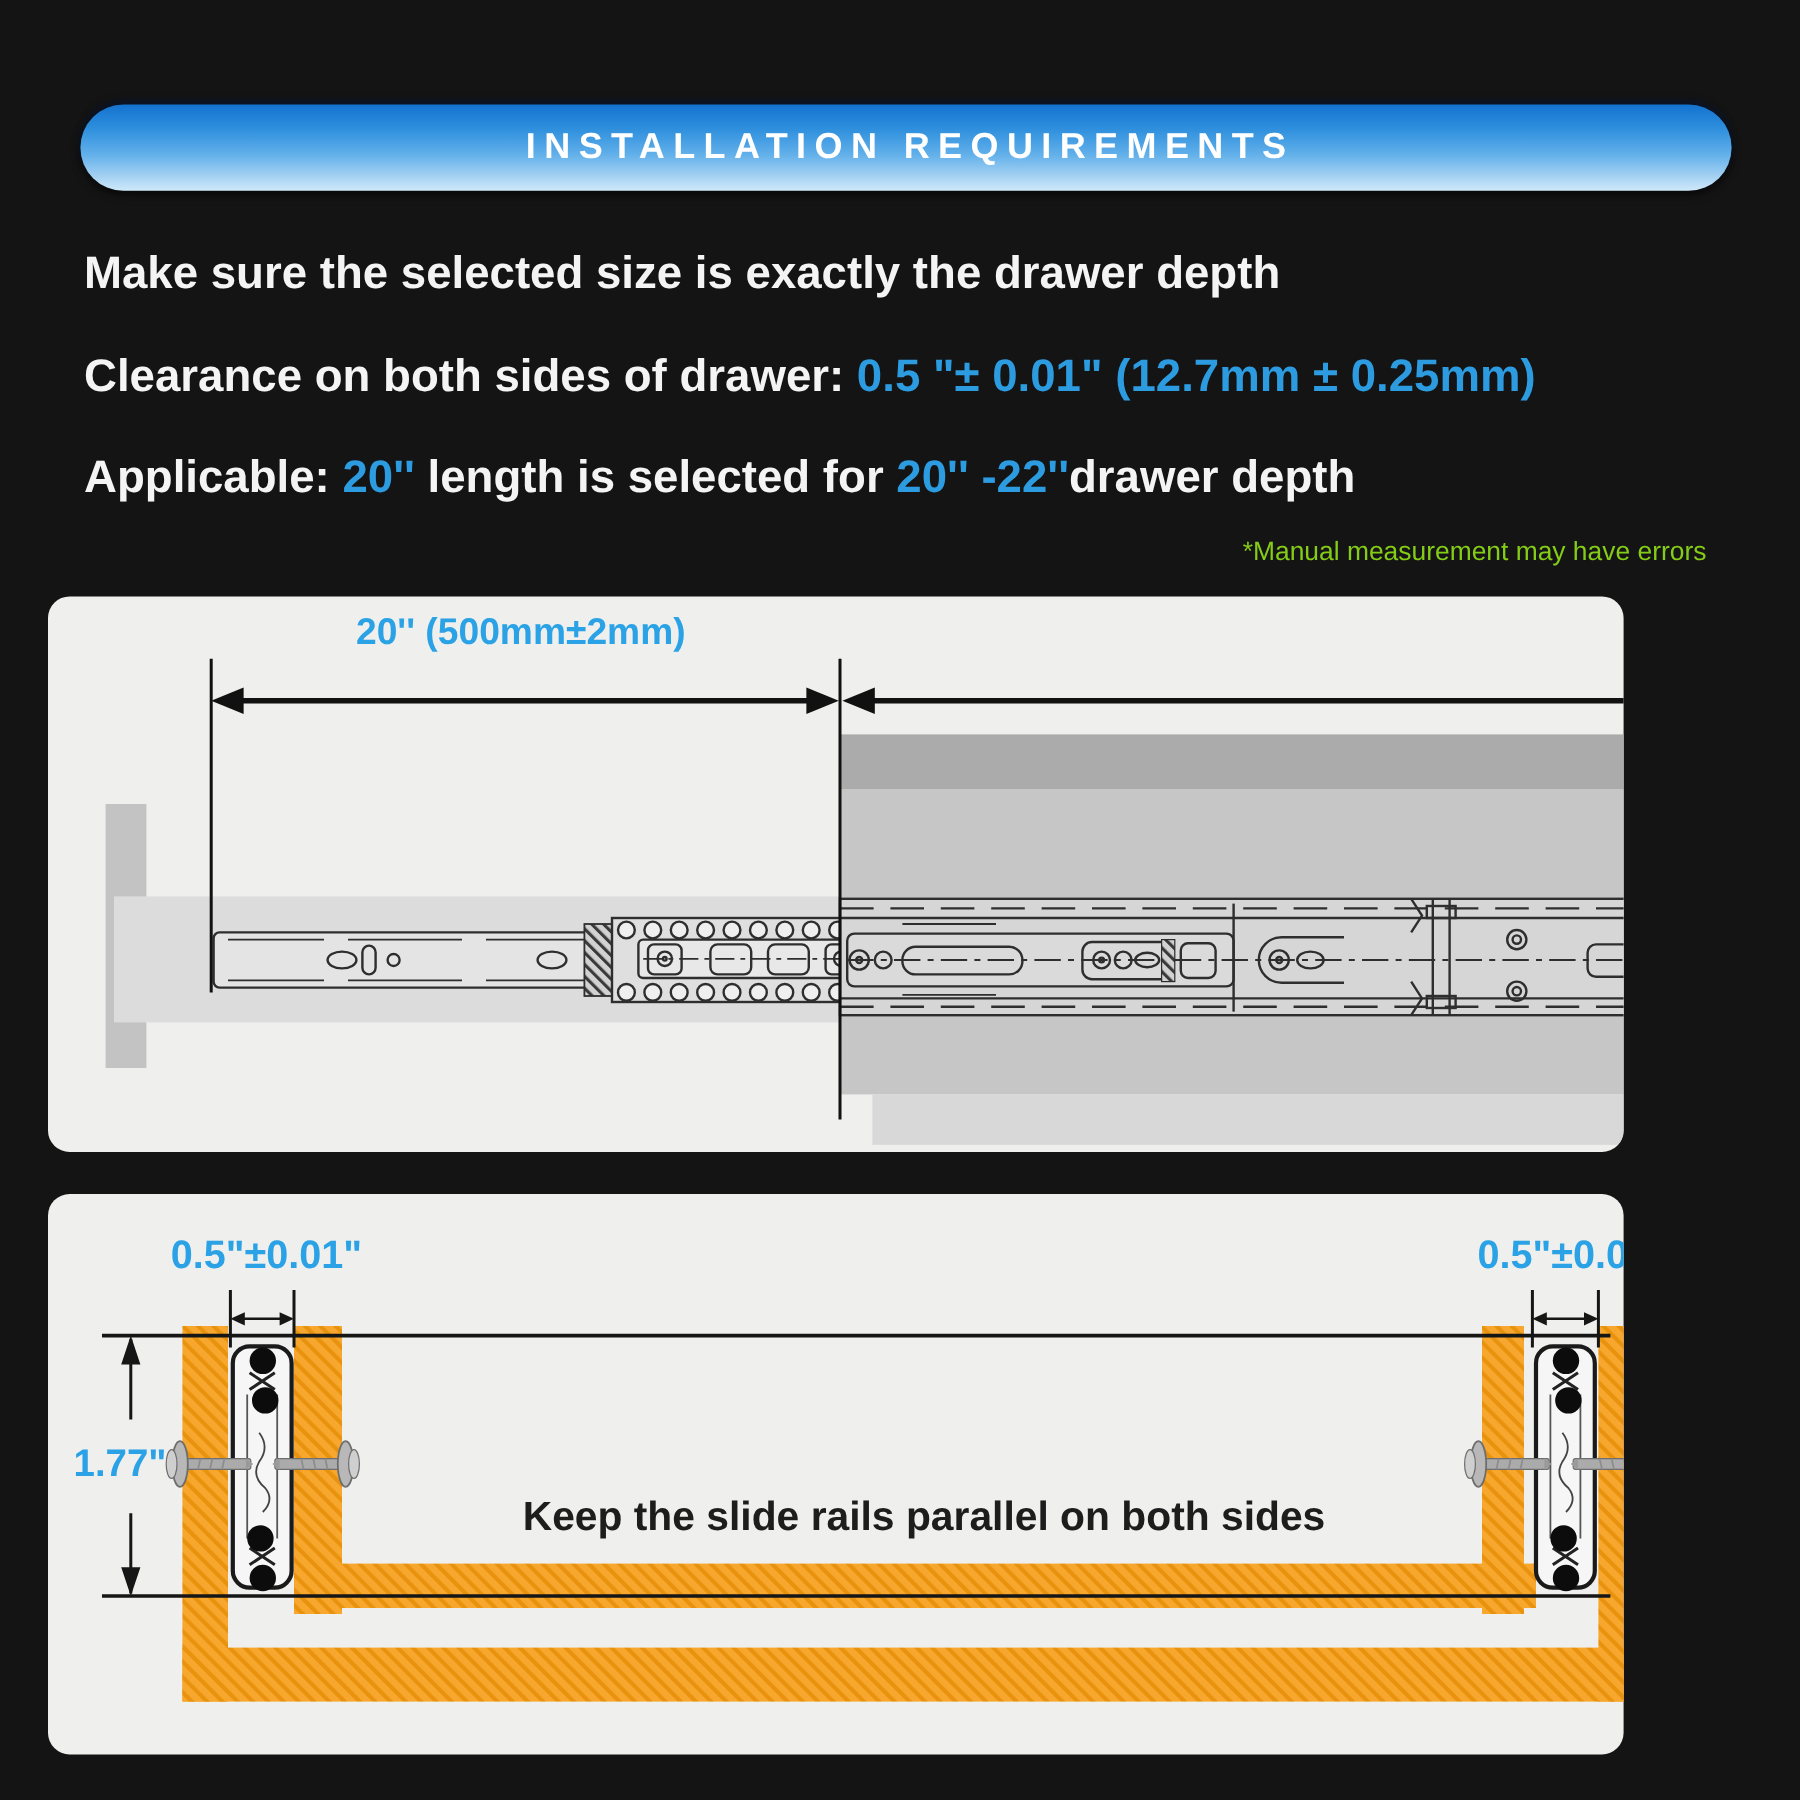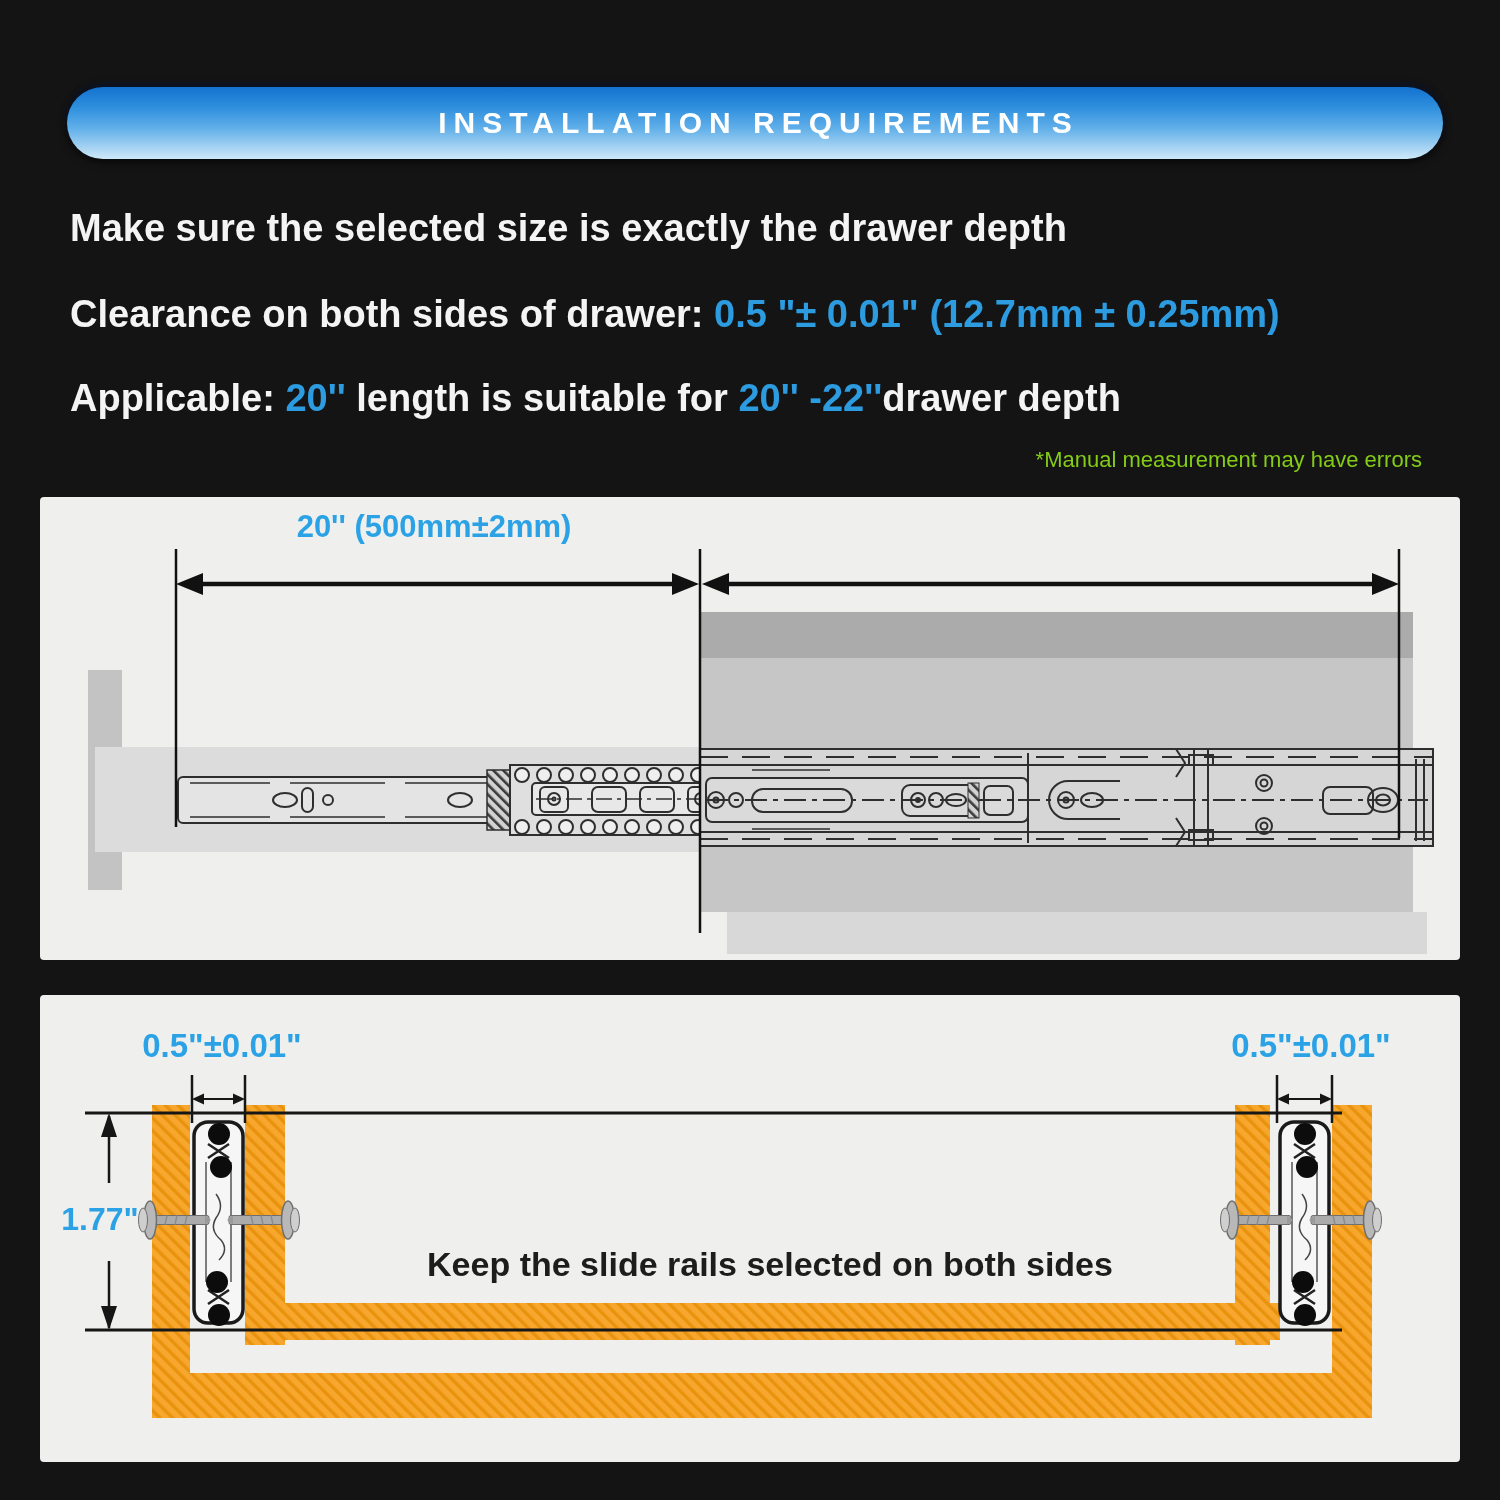--- a/index.html
+++ b/index.html
@@ -27,22 +27,22 @@
     position:absolute; left:70px; white-space:nowrap;
     font-size:38px; font-weight:bold; color:#f4f4f4; line-height:46px;margin-top:10px;
   }
   .t-blue { color:#2d9be0; }
   .footnote {
     position:absolute; right:78px; top:447px;
     font-size:22px; color:#84cc16; white-space:nowrap;
   }
   
   .panel {
-    position:absolute; left:40px; width:1420px;
-    background:#efefed; border-radius:4px; overflow:hidden;
+    position:absolute; left:40px; width:1313px;
+    background:#efefed; border-radius:18px; overflow:hidden;
   }
   #panel-length    { top:497px;  height:463px; }
   #panel-clearance { top:995px;  height:467px; }
   .panel svg { position:absolute; left:0; top:0; }
   .dim-label {
     position:absolute; text-align:center; white-space:nowrap;
     font-weight:bold; color:#2aa2e5;
   }
   #len-label-left   { left:199px;  top:12px;  width:390px; font-size:31px; }
   #len-label-right  { left:857px;  top:12px;  width:390px; font-size:31px; }
@@ -62,21 +62,21 @@
   <span class="banner-title">INSTALLATION REQUIREMENTS</span>
 </div>
 
 <div class="intro-line" style="top:195px;">
   <span>Make sure the selected size is exactly the drawer depth</span>
 </div>
 <div class="intro-line" style="top:281px;">
   <span>Clearance on both sides of drawer: </span><span class="t-blue">0.5 "± 0.01" (12.7mm ± 0.25mm)</span>
 </div>
 <div class="intro-line" style="top:365px;">
-  <span>Applicable: </span><span class="t-blue">20''</span><span> length is suitable for </span><span class="t-blue">20'' -22''</span><span>drawer depth</span>
+  <span>Applicable: </span><span class="t-blue">20''</span><span> length is selected for </span><span class="t-blue">20'' -22''</span><span>drawer depth</span>
 </div>
 <div class="footnote">*Manual measurement may have errors</div>
 
 <div class="panel" id="panel-length">
   <svg width="1420" height="463" viewBox="0 0 1420 463">
     <defs>
       <pattern id="hatchDark" width="7" height="7" patternUnits="userSpaceOnUse" patternTransform="rotate(-45)">
         <rect width="7" height="7" fill="#d2d2d2"></rect>
         <rect width="2.6" height="7" fill="#3a3a3a"></rect>
       </pattern>
@@ -241,14 +241,14 @@
       <path d="M1237,80 V128 M1292,80 V128" stroke-width="2.5" fill="none"></path>
       <line x1="1243" y1="104" x2="1286" y2="104" stroke-width="2"></line>
       <polygon points="1237,104 1249,98.5 1249,109.5" stroke="none"></polygon>
       <polygon points="1292,104 1280,98.5 1280,109.5" stroke="none"></polygon>
     </g>
   </svg>
 
   <div class="dim-label" id="clr-label-left">0.5"±0.01"</div>
   <div class="dim-label" id="clr-label-right">0.5"±0.01"</div>
   <div class="dim-label" id="clr-label-height">1.77"</div>
-  <div class="caption">Keep the slide rails selected on both sides</div>
+  <div class="caption">Keep the slide rails parallel on both sides</div>
 </div>
 
 </body></html>

